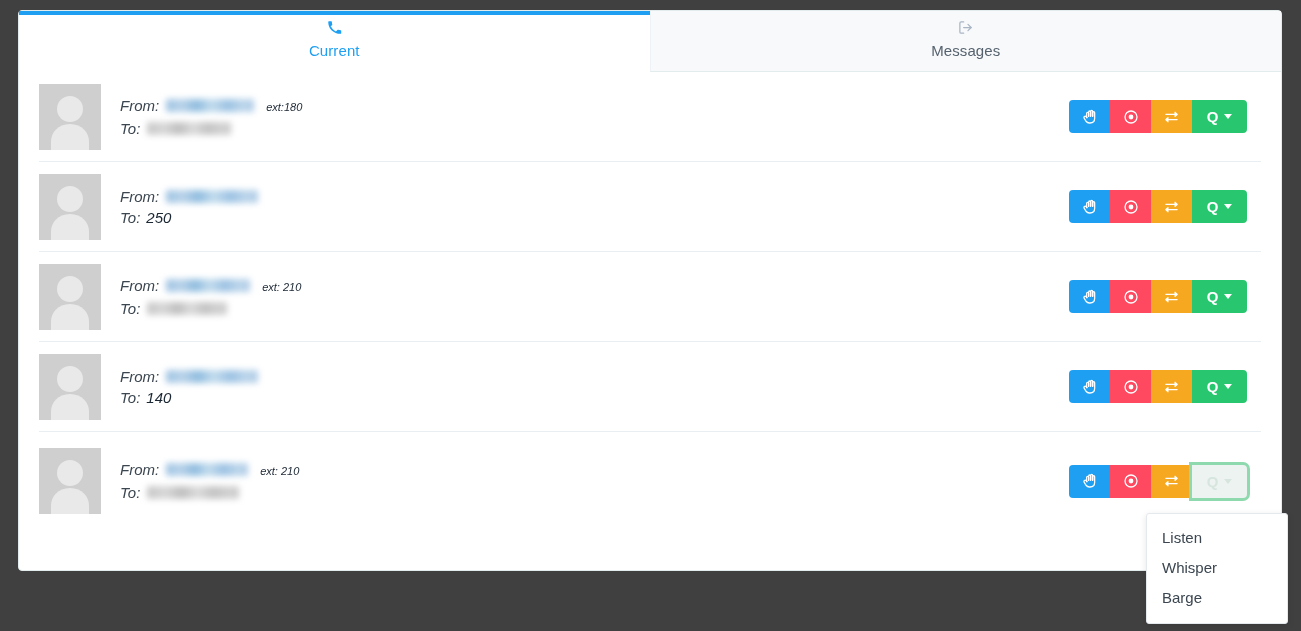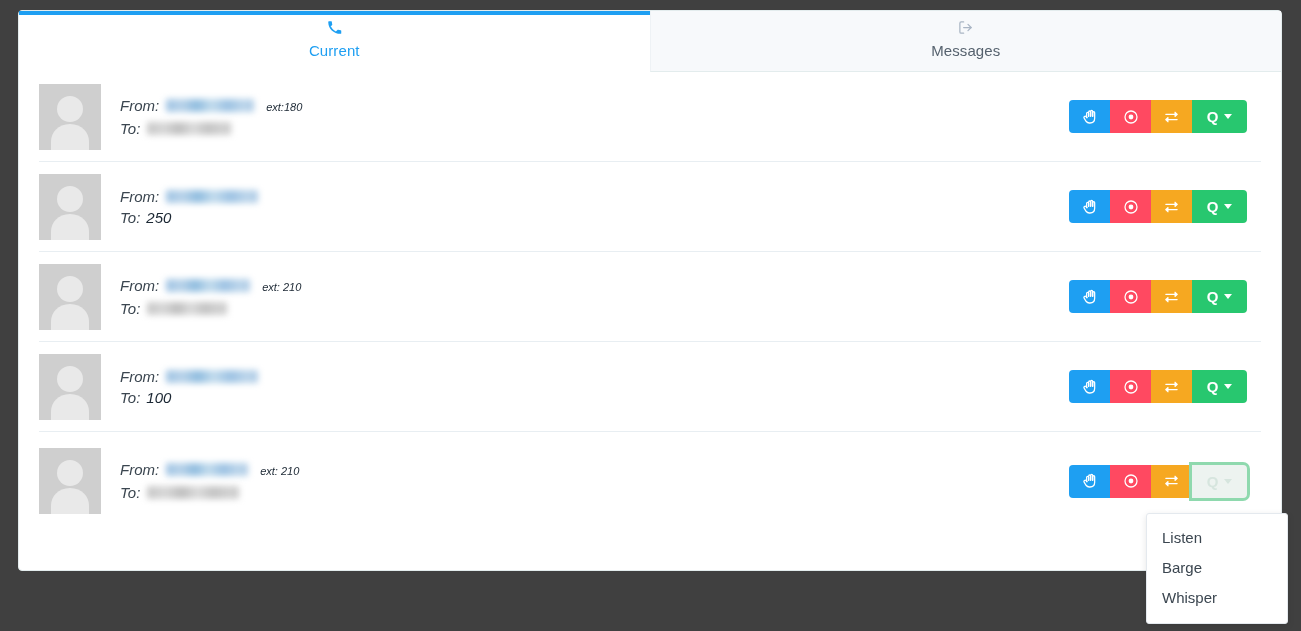--- a/index.html
+++ b/index.html
@@ -414,21 +414,21 @@
                 <path d="M31 40c-12 0-19 8.5-19 17.5V66h38v-8.5C50 48.5 43 40 31 40z" fill="#e9e9e9"></path>
               </svg>
             </div>
             <div class="call-info">
               <div class="line">
                 <span class="lbl">From:</span>
                 <span class="redact from" style="width: 92px;"></span>
               </div>
               <div class="line">
                 <span class="lbl">To:</span>
-                <span class="plain-val">100</span>
+                <span class="plain-val">140</span>
               </div>
             </div>
           </div>
           <div class="actions">
             <button class="btn btn-hold">
               <span>
                 <svg width="16" height="16" viewBox="0 0 24 24" fill="none" stroke="currentColor" stroke-width="1.9" stroke-linecap="round" stroke-linejoin="round">
                   <path d="M10 11V4.5a1.5 1.5 0 0 1 3 0V11"></path>
                   <path d="M13 10.5V3.6a1.5 1.5 0 0 1 3 0V11"></path>
                   <path d="M16 11V5.5a1.5 1.5 0 0 1 3 0V14c0 4-2.8 7-7 7h-1c-2.4 0-3.7-1-5-2.6L3.4 14c-.8-1-.6-2.2.3-2.8.9-.6 2-.4 2.7.5L7.6 13"></path>
@@ -511,17 +511,17 @@
               <span class="caret"></span>
             </button>
           </div>
         </div>
       </div>
 
   </div>
 
   <div class="dropdown" id="dropdown" style="display: block;">
     <div class="dropdown-item">Listen</div>
+    <div class="dropdown-item">Whisper</div>
     <div class="dropdown-item">Barge</div>
-    <div class="dropdown-item">Whisper</div>
   </div>
 
 </div>
 
 </body></html>

